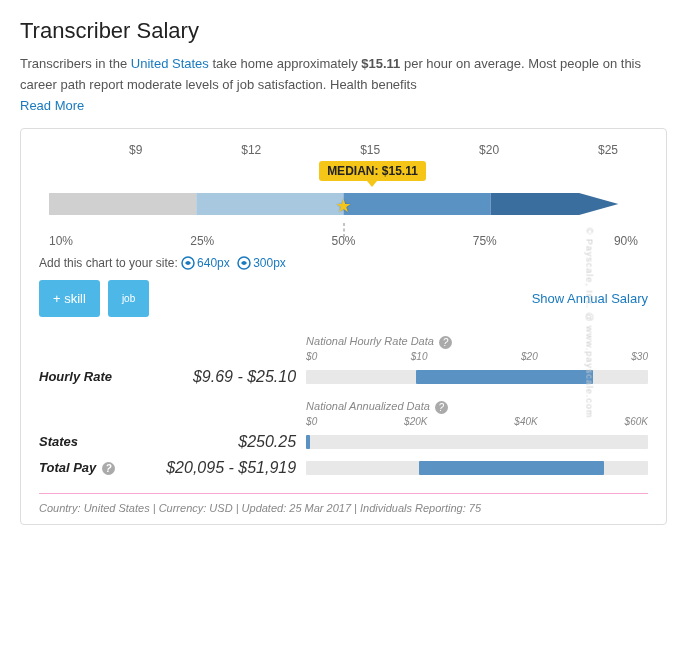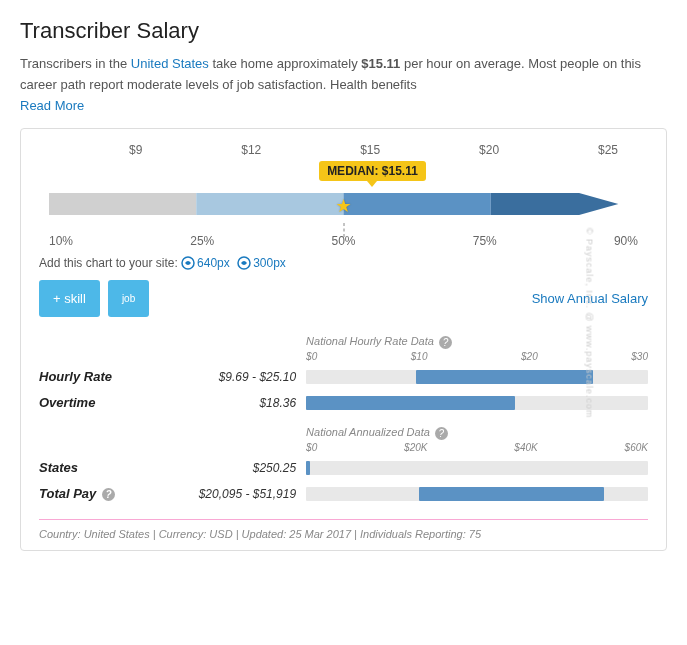--- a/index.html
+++ b/index.html
@@ -172,21 +172,21 @@
       font-weight: bold;
       width: 110px;
       color: #222;
       padding-left: 0;
     }
     .data-table .value-col {
       width: 140px;
       color: #333;
       text-align: right;
       padding-right: 10px;
-      font-size: 12px;
+      font-size: 16px;
     }
     .data-table .bar-col {
       width: 320px;
       padding: 2px 0;
     }
     .question-mark {
       display: inline-block;
       width: 13px;
       height: 13px;
       background: #aaa;
@@ -331,30 +331,20 @@
         <td class="label-col">Hourly Rate</td>
         <td class="value-col">$9.69 - $25.10</td>
         <td class="bar-col">
           <div class="bar-wrap" style="position:relative; height:22px;">
             <div style="position:absolute;left:0;right:0;top:4px;height:14px;background:#e8e8e8;border-radius:1px;"></div>
             <div style="position:absolute;left:32%;width:52%;top:4px;height:14px;background:#5b92c4;border-radius:1px;"></div>
           </div>
         </td>
       </tr>
 
-      <tr>
-        <td class="label-col">Overtime</td>
-        <td class="value-col">$18.36</td>
-        <td class="bar-col">
-          <div class="bar-wrap" style="position:relative; height:22px;">
-            <div style="position:absolute;left:0;right:0;top:4px;height:14px;background:#e8e8e8;border-radius:1px;"></div>
-            <div style="position:absolute;left:0;width:61%;top:4px;height:14px;background:#5b92c4;border-radius:1px;"></div>
-          </div>
-        </td>
-      </tr>
 
       <tr>
           <td colspan="3" style="height:8px;"></td>
         </tr>
 
       <tr>
         <td class="label-col"></td>
         <td class="value-col"></td>
         <td class="bar-col">
           <div style="font-size:11px;color:#888;margin-bottom:2px;">

